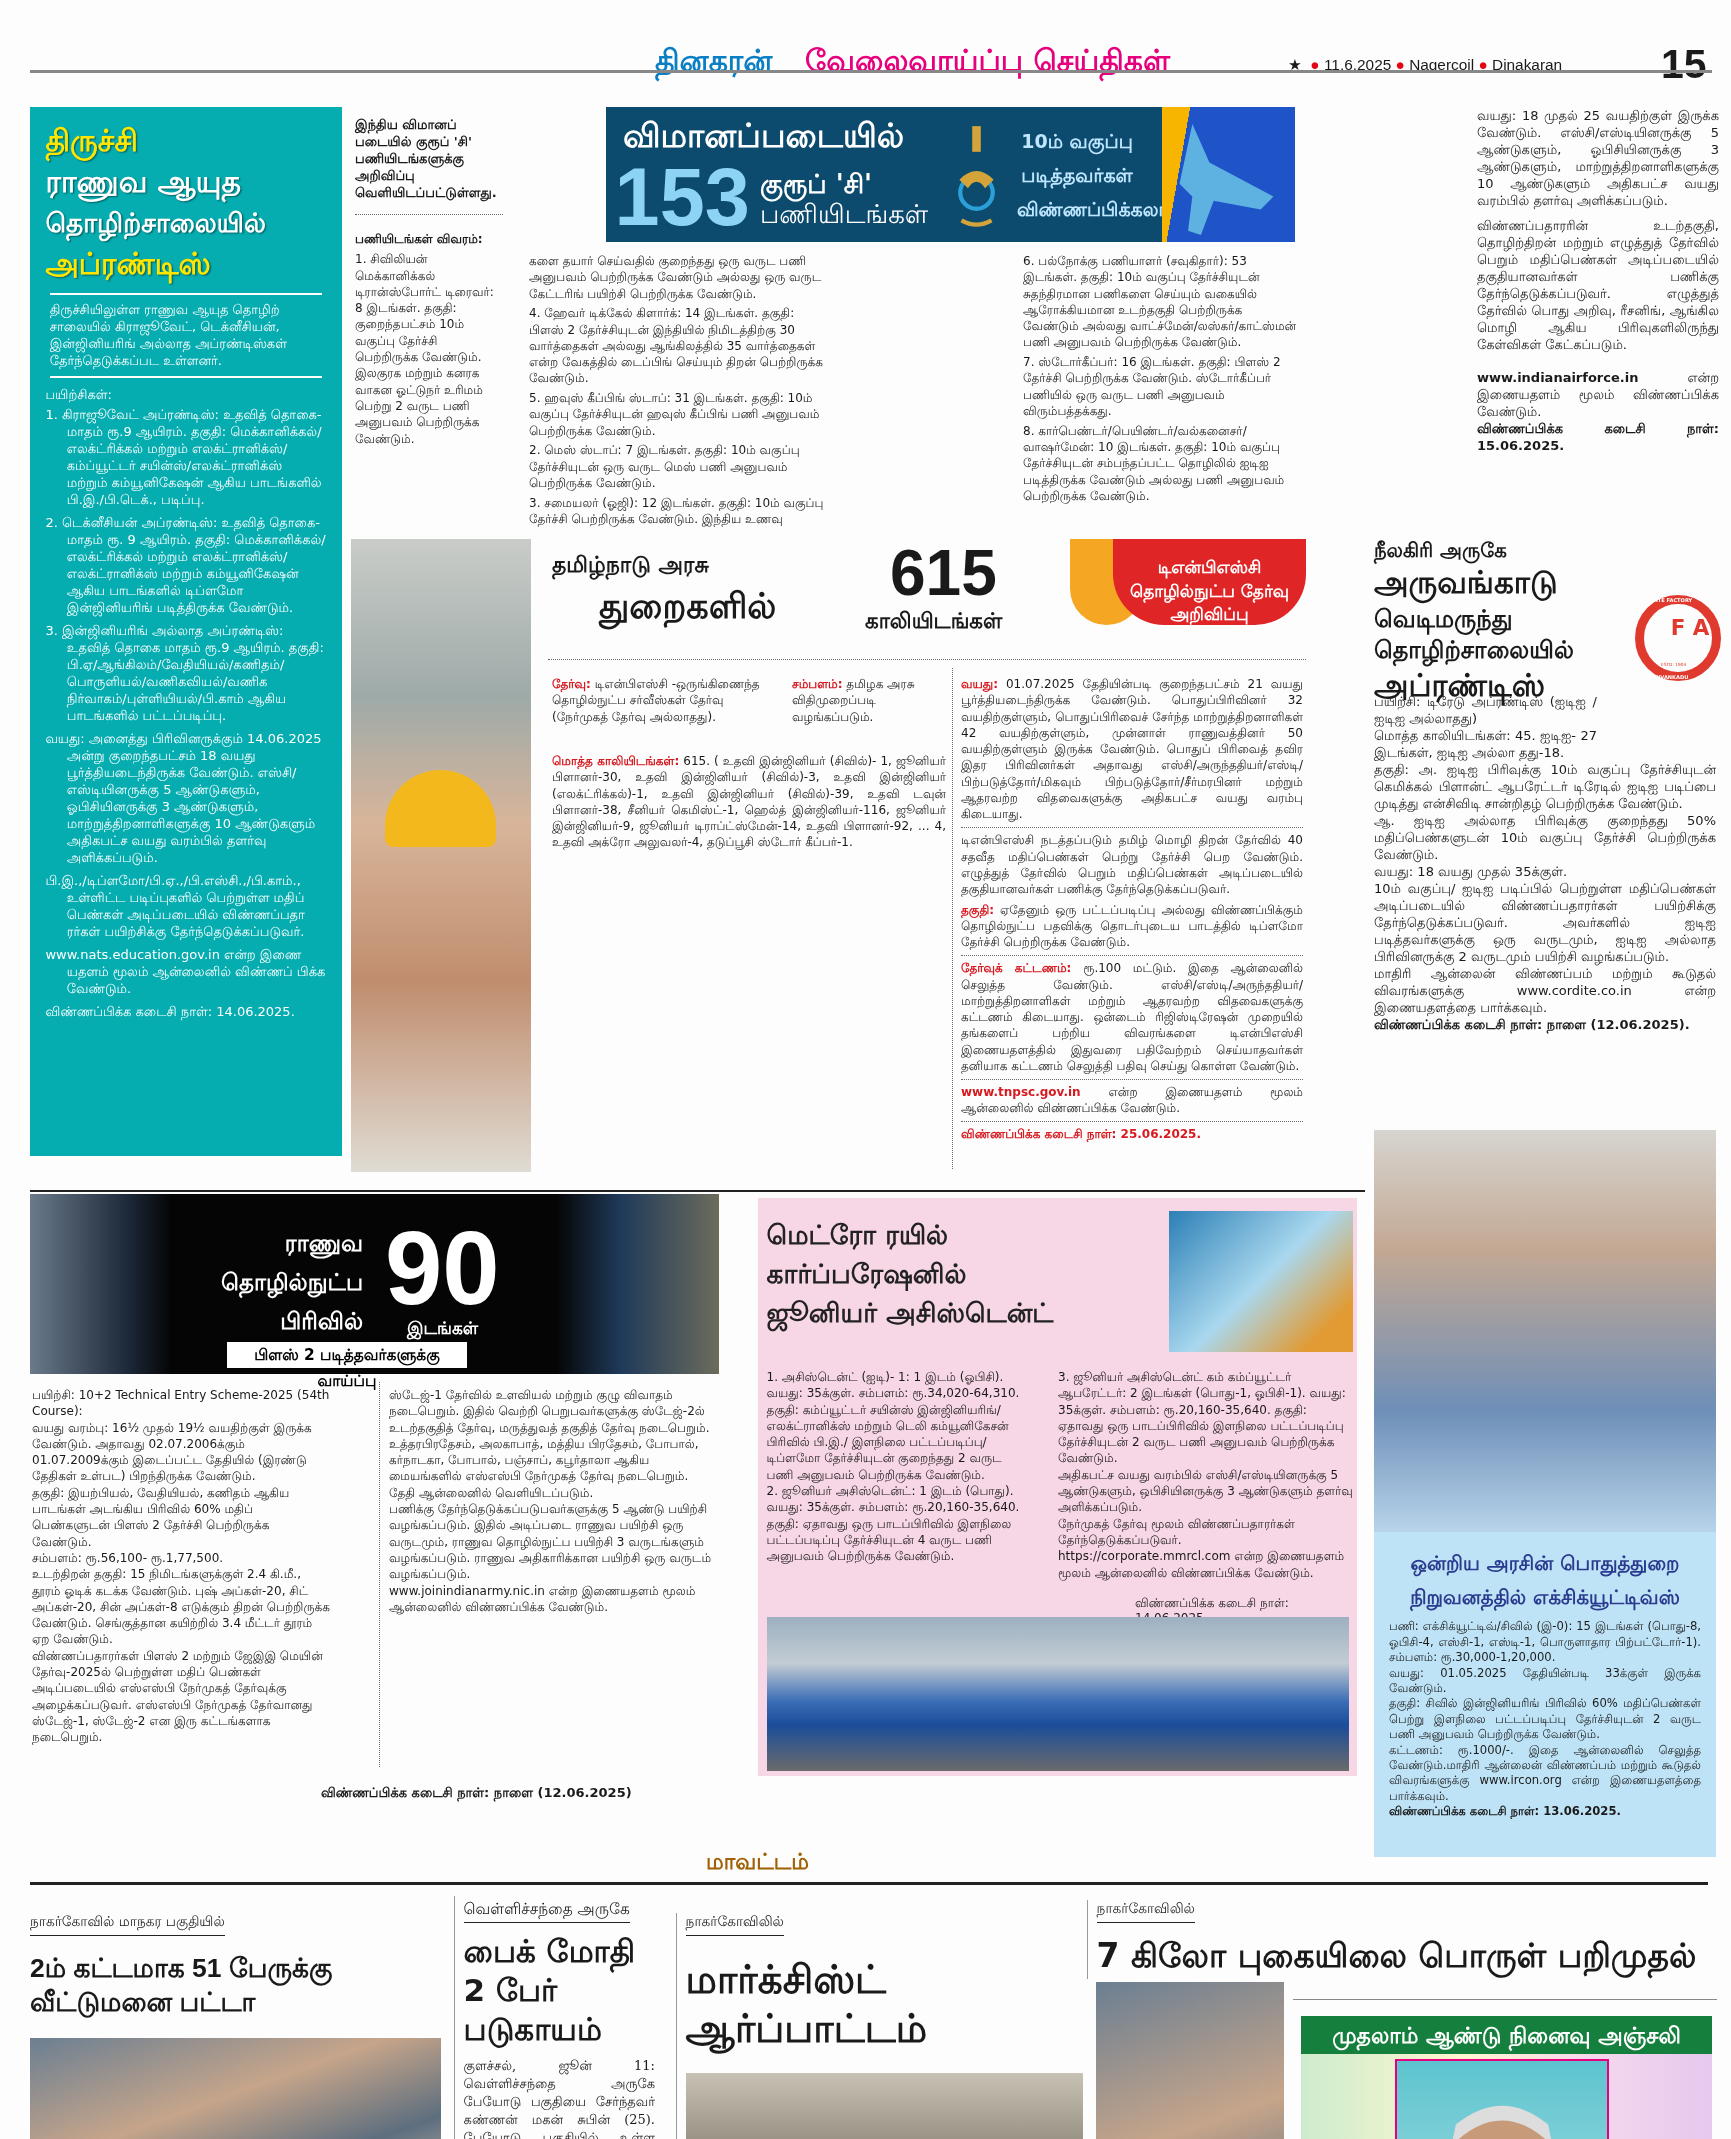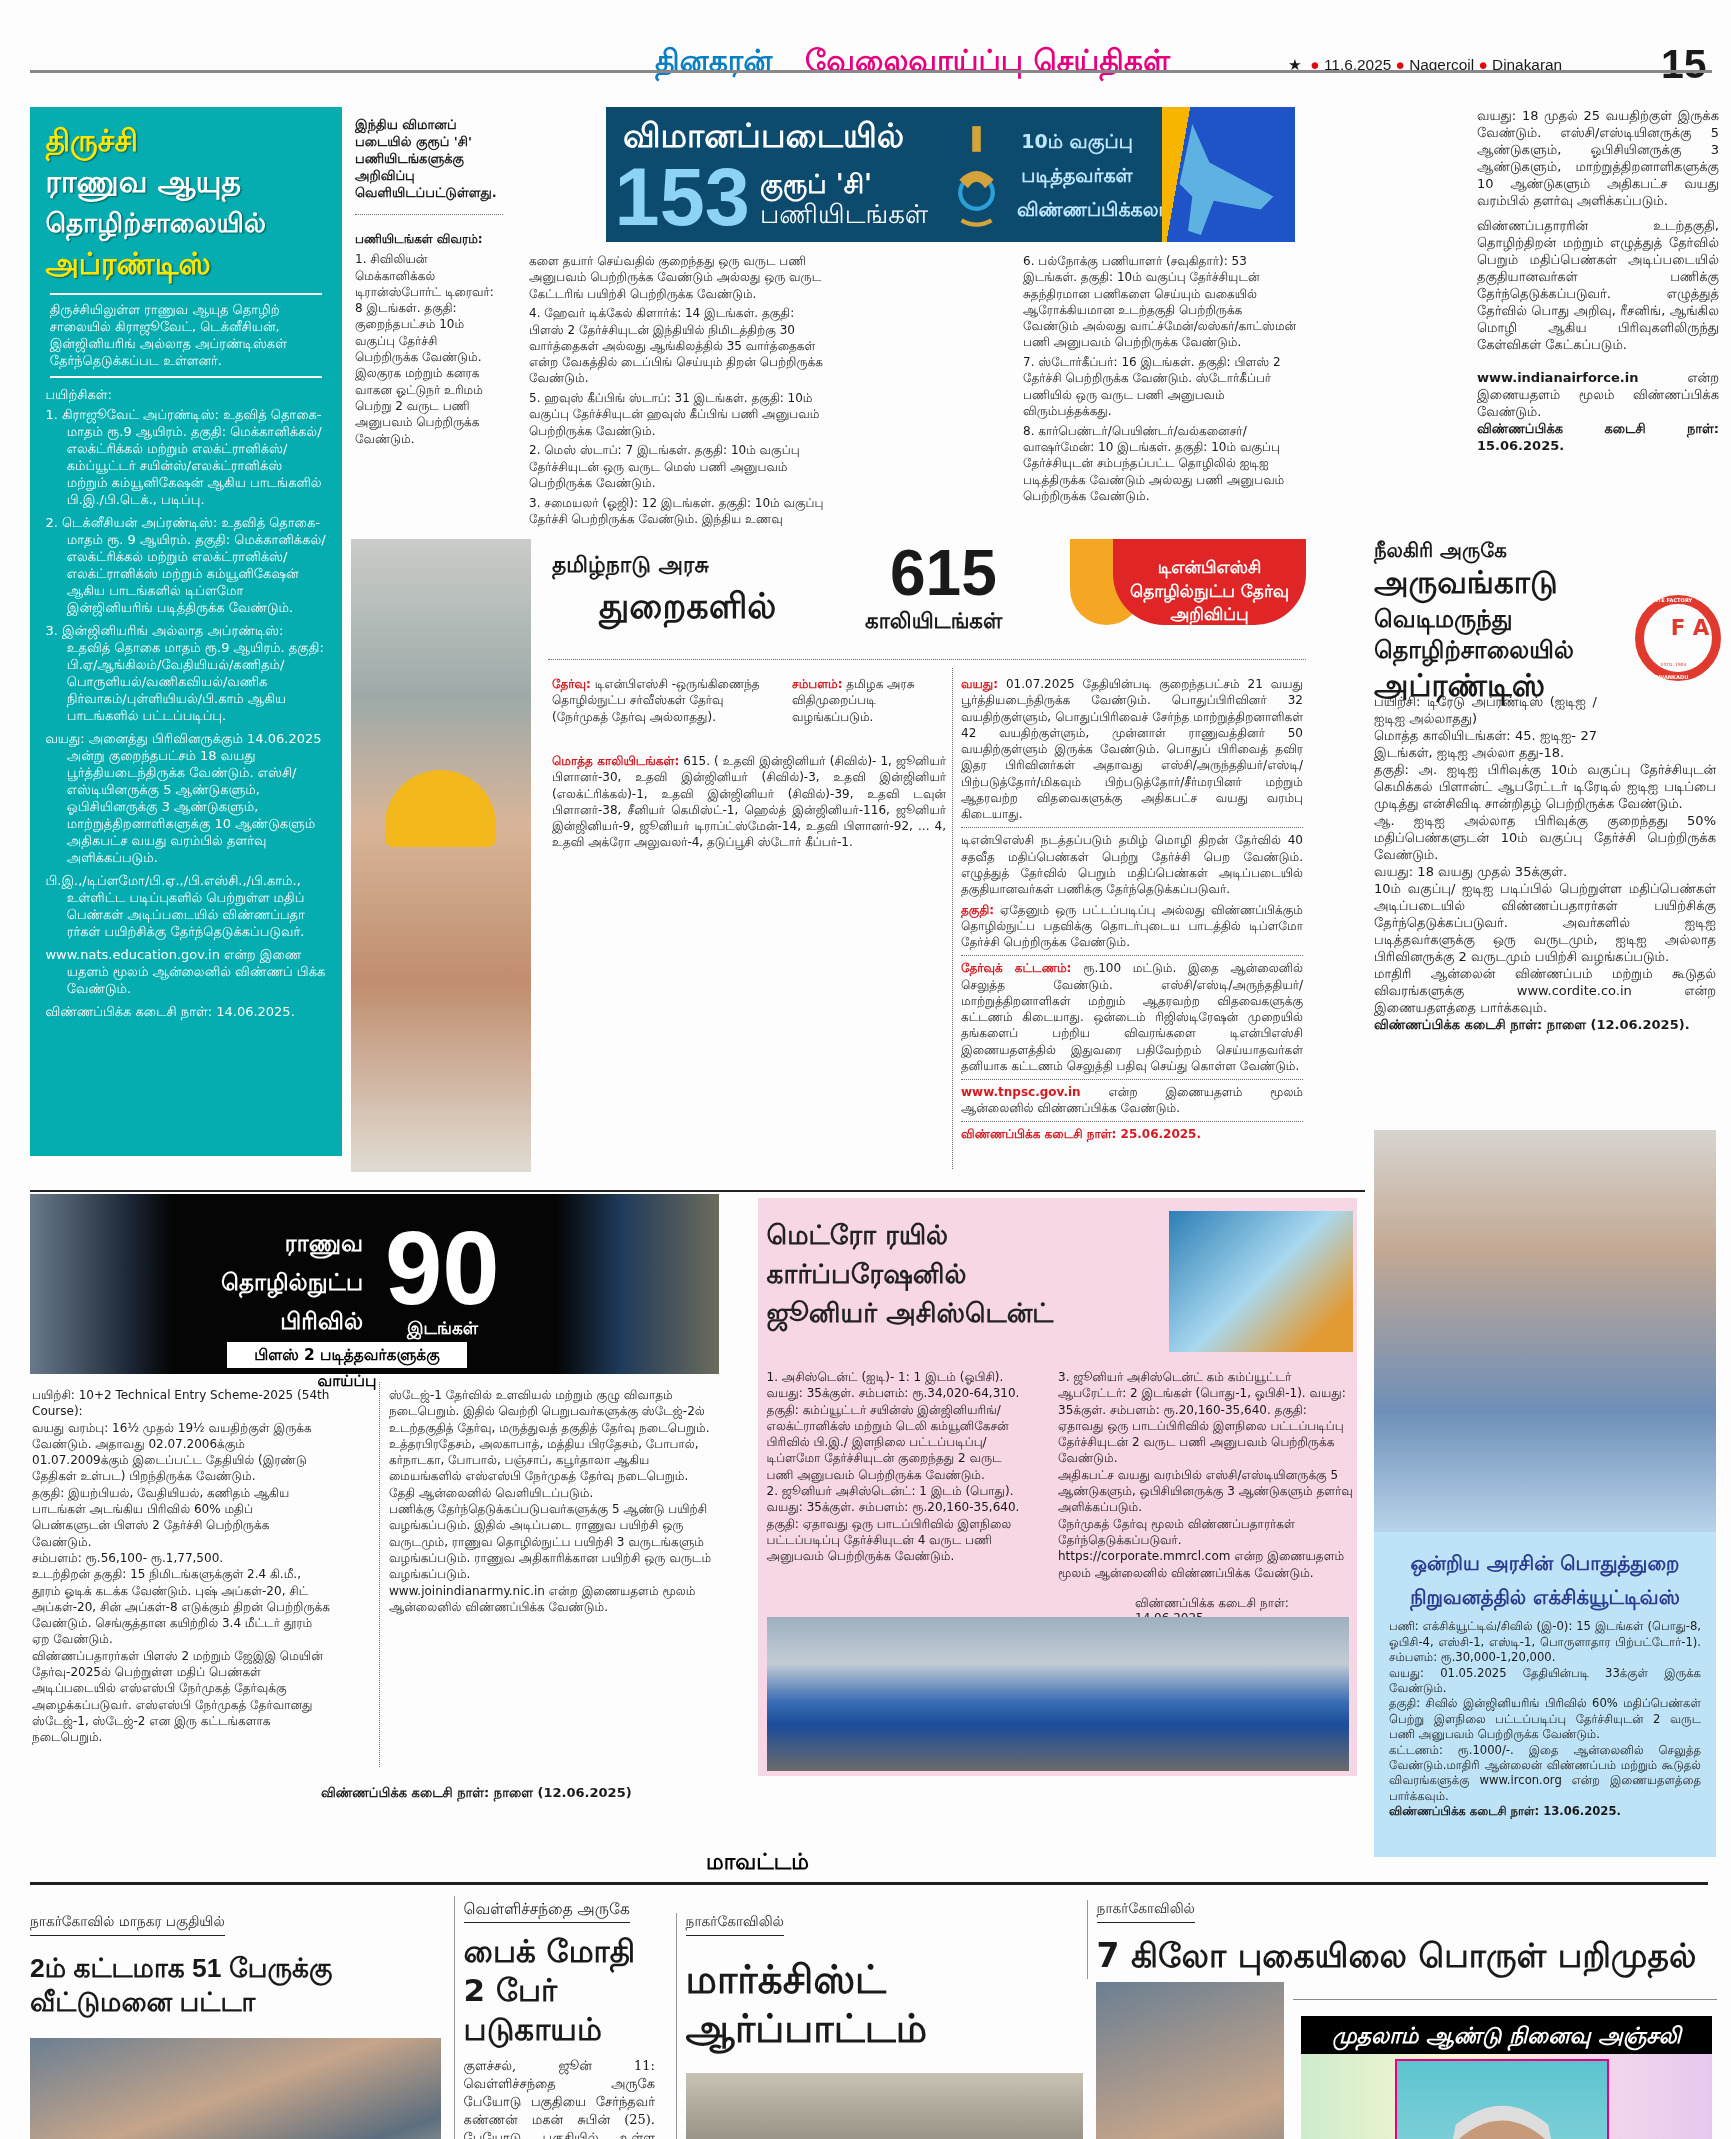--- a/index.html
+++ b/index.html
@@ -90,28 +90,28 @@
   #metro .c2 { position: absolute; left: 300px; top: 171px; width: 295px; }
   #metro .deadline { position: absolute; left: 377px; top: 398px; font-size: 12px; }
   #metro .train { position: absolute; left: 8.6px; top: 419px; width: 582px; height: 154px; background: linear-gradient(180deg,#9db0c0 0%,#c3ccd4 30%,#3a6db5 55%,#1b4d9a 70%,#6b6b6b 100%); }
 
   
   #ircon { left: 1374px; top: 1532px; width: 342px; height: 325px; background: #bfe3f6; padding: 15px; }
   #ircon h3 { font-size: 19.7px; line-height: 34px; font-weight: 900; color: #2a3a8f; text-align: center; }
 
   
   #dist-rule1 { left: 30px; top: 1882px; width: 1678px; height: 2.6px; }
-  #dist-title { left: 706px; top: 1849px; font-size: 22px; font-weight: 900; color: #000000; }
+  #dist-title { left: 706px; top: 1849px; font-size: 22px; font-weight: 900; color: #a16207; }
   .kicker { font-size: 13.7px; border-bottom: 1.3px solid #222; padding-bottom: 4.3px; }
   .headline { font-weight: 900; }
   .news-col { font-family: "DejaVu Serif", serif; font-size: 13px; line-height: 18px; text-align: justify; }
   .photo-box { background: linear-gradient(160deg,#6b7f92,#c6a58a 40%,#5d6e7e 70%,#d7c8b5); }
 
   #memorial { left: 1293px; top: 1999px; width: 424px; height: 728px; border-top: 1.7px solid #888; }
-  #mem-banner { left: 1301px; top: 2016px; width: 411px; height: 39px; background: #000000; color: #fff; font-size: 22px; font-weight: bold; text-align: center; line-height: 39px; font-style: italic; }
+  #mem-banner { left: 1301px; top: 2016px; width: 411px; height: 39px; background: #15803d; color: #fff; font-size: 22px; font-weight: bold; text-align: center; line-height: 39px; }
   #mem-art { left: 1301px; top: 2054px; width: 411px; height: 278px; background: linear-gradient(90deg,#cdeccd,#fff7cf 40%,#f5d9ec 70%,#e7c7ef); }
   #mem-photo { left: 1395px; top: 2059px; width: 214px; height: 274px; border: 2.1px solid #e6007e; background: linear-gradient(180deg,#5cc4cf,#a7dde2 70%,#e8eef2); }
 </style>
 </head>
 <body>
 
 <div id="masthead" class="abs">
   <div id="brand" class="abs">தினகரன்</div>
   <div id="section-title" class="abs">வேலைவாய்ப்பு செய்திகள்</div>
   <div id="edition" class="abs cond">

